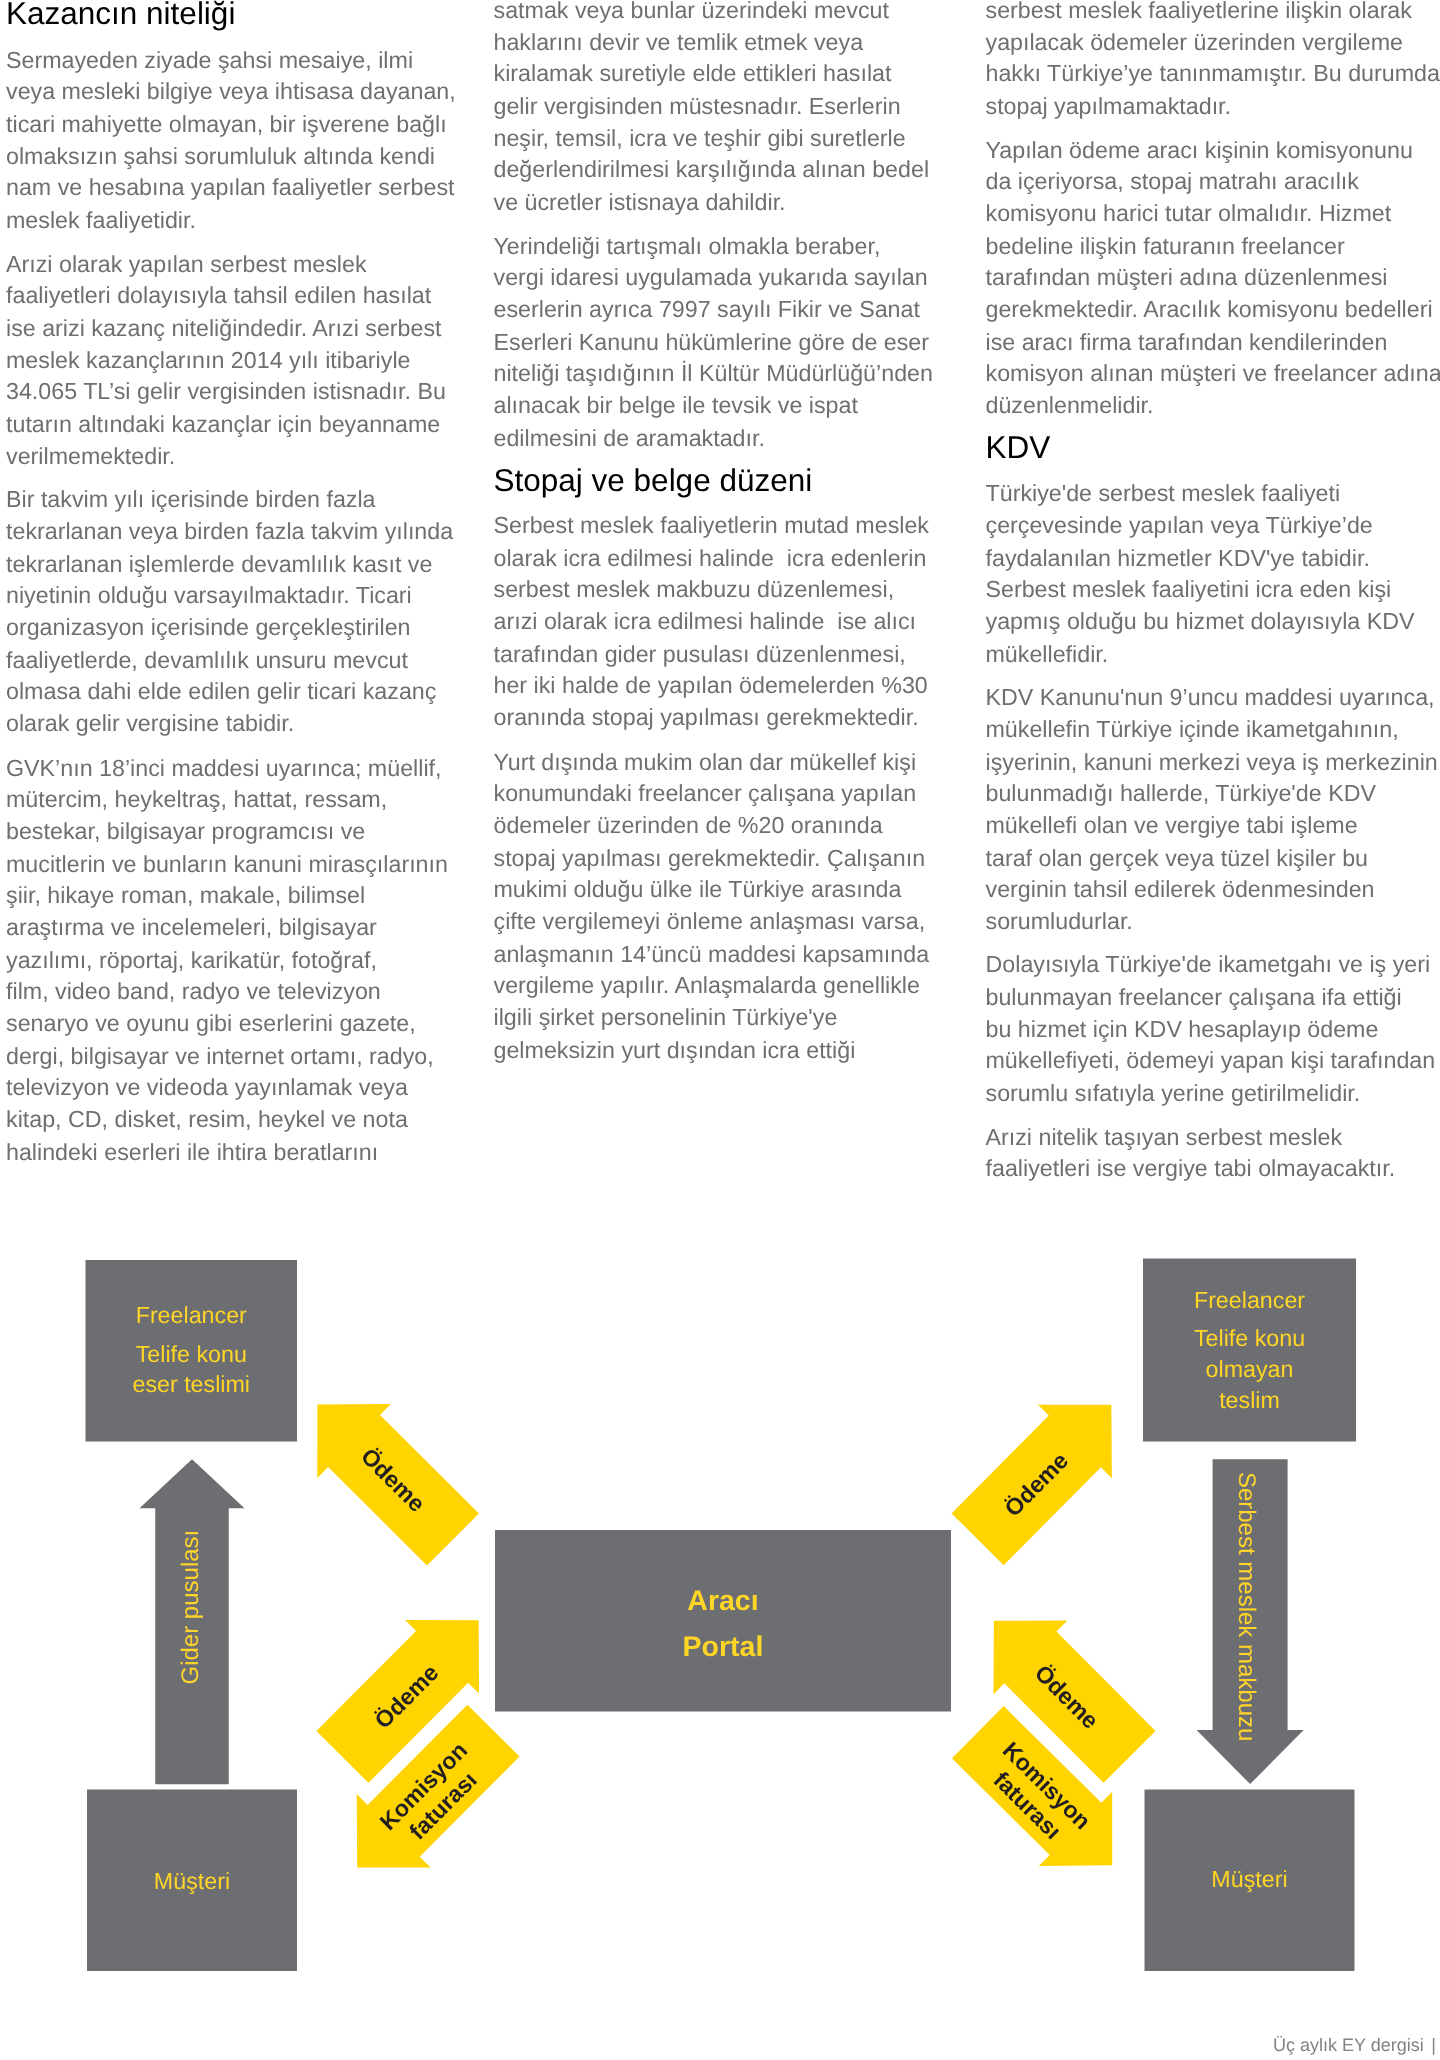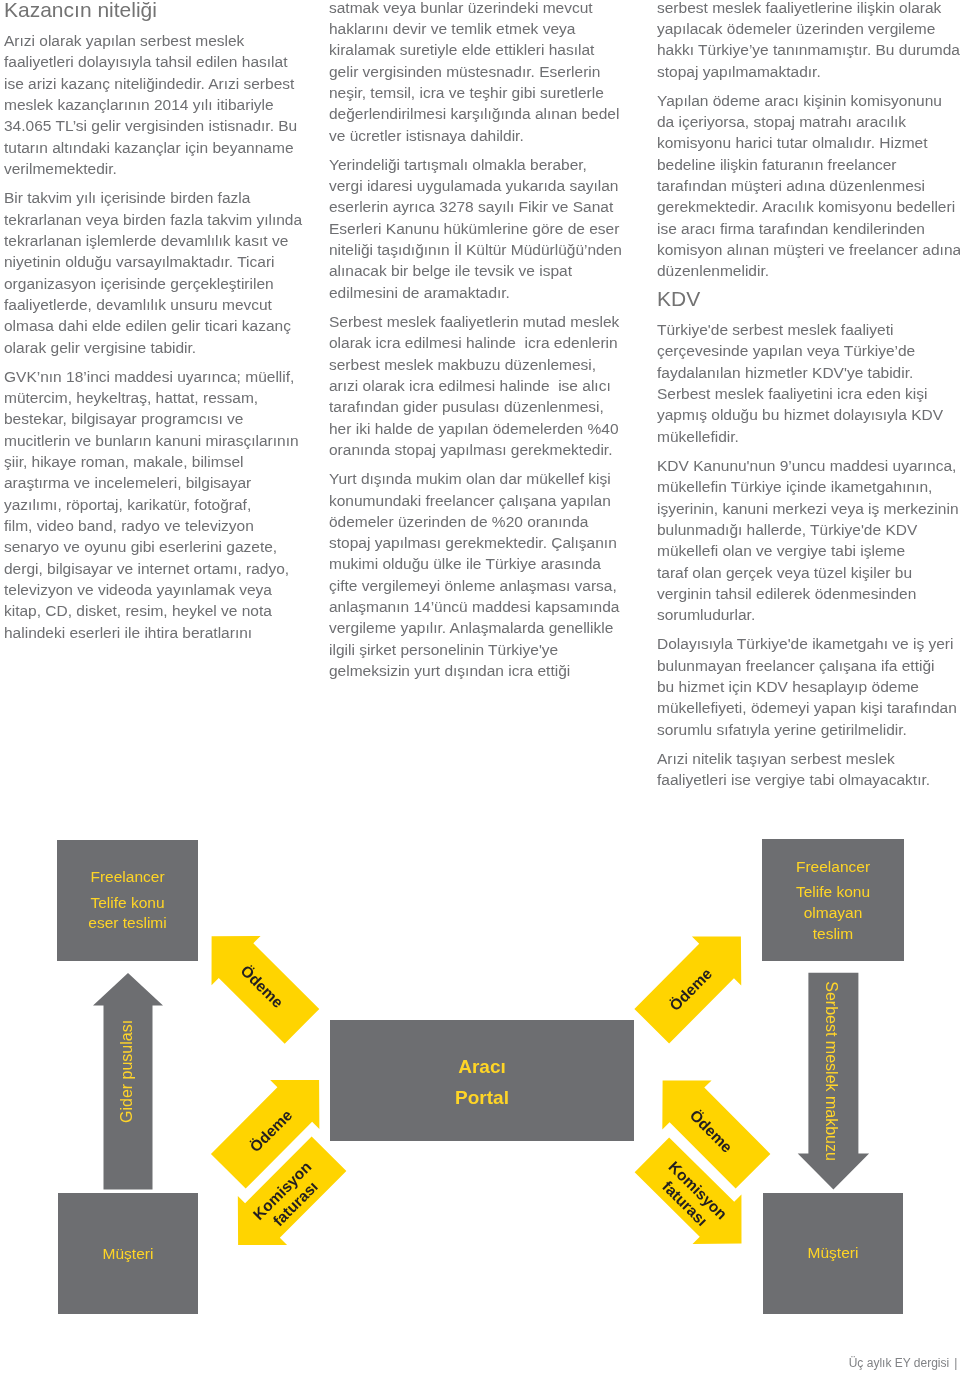--- a/index.html
+++ b/index.html
@@ -3,40 +3,46 @@
 <meta charset="utf-8">
 <style>
   html,body{margin:0;padding:0;}
   body{width:960px;height:1373px;background:#ffffff;font-family:"Liberation Sans",sans-serif;overflow:hidden;
        -webkit-font-smoothing:antialiased;}
   .page{position:relative;width:960px;height:1373px;overflow:hidden;background:#ffffff;}
   .col{position:absolute;width:330px;}
   #col1{left:4px;top:-0.6px;}
   #col2{left:329px;top:-3.4px;}
   #col3{left:657px;top:-3.4px;}
-  .hd{font-size:21px;font-weight:400;color:#737373;margin:0;padding:0;line-height:21px;white-space:pre;}
+  .hd{font-size:21px;font-weight:400;color:#000000;margin:0;padding:0;line-height:21px;white-space:pre;}
   .pp + .hd{margin-top:6.6px;}
   .hd + .pp{margin-top:9.7px;}
   .pp{font-size:15.5px;line-height:21.33px;color:#6e6f72;margin:0;padding:0;white-space:pre;}
   .pp + .pp{margin-top:7.9px;}
   .footer{position:absolute;left:0;top:1356px;width:958px;text-align:right;font-size:12px;color:#808285;line-height:14px;margin-left:24px;}
   .footer .sep{padding:0 0 0 5px;}
   .footer .pageno{padding-left:18px;}
   svg.diagram{position:absolute;left:0;top:0;width:960px;height:1373px;}
   .boxlabel{font-family:"Liberation Sans",sans-serif;font-size:15.5px;fill:#ffd526;text-anchor:middle;}
   .boxlabel.bold{font-weight:bold;font-size:19px;}
   .arrowlabel{font-family:"Liberation Sans",sans-serif;font-size:16px;fill:#ffd42a;text-anchor:middle;}
   .arrowlabel.dark{fill:#231f20;font-weight:bold;font-size:15.5px;}
 </style>
 </head>
 <body>
 
 <div class="page">
   <div class="col" id="col1">
       <h2 class="hd">Kazancın niteliği</h2>
+      <p class="pp">Sermayeden ziyade şahsi mesaiye, ilmi
+veya mesleki bilgiye veya ihtisasa dayanan,
+ticari mahiyette olmayan, bir işverene bağlı
+olmaksızın şahsi sorumluluk altında kendi
+nam ve hesabına yapılan faaliyetler serbest
+meslek faaliyetidir.</p>
       <p class="pp">Arızi olarak yapılan serbest meslek
 faaliyetleri dolayısıyla tahsil edilen hasılat
 ise arizi kazanç niteliğindedir. Arızi serbest
 meslek kazançlarının 2014 yılı itibariyle
 34.065 TL’si gelir vergisinden istisnadır. Bu
 tutarın altındaki kazançlar için beyanname
 verilmemektedir.</p>
       <p class="pp">Bir takvim yılı içerisinde birden fazla
 tekrarlanan veya birden fazla takvim yılında
 tekrarlanan işlemlerde devamlılık kasıt ve
@@ -62,31 +68,32 @@
   <div class="col" id="col2">
       <p class="pp">satmak veya bunlar üzerindeki mevcut
 haklarını devir ve temlik etmek veya
 kiralamak suretiyle elde ettikleri hasılat
 gelir vergisinden müstesnadır. Eserlerin
 neşir, temsil, icra ve teşhir gibi suretlerle
 değerlendirilmesi karşılığında alınan bedel
 ve ücretler istisnaya dahildir.</p>
       <p class="pp">Yerindeliği tartışmalı olmakla beraber,
 vergi idaresi uygulamada yukarıda sayılan
-eserlerin ayrıca 3278 sayılı Fikir ve Sanat
+eserlerin ayrıca 7997 sayılı Fikir ve Sanat
 Eserleri Kanunu hükümlerine göre de eser
 niteliği taşıdığının İl Kültür Müdürlüğü’nden
 alınacak bir belge ile tevsik ve ispat
 edilmesini de aramaktadır.</p>
+      <h2 class="hd">Stopaj ve belge düzeni</h2>
       <p class="pp">Serbest meslek faaliyetlerin mutad meslek
 olarak icra edilmesi halinde  icra edenlerin
 serbest meslek makbuzu düzenlemesi,
 arızi olarak icra edilmesi halinde  ise alıcı
 tarafından gider pusulası düzenlenmesi,
-her iki halde de yapılan ödemelerden %40
+her iki halde de yapılan ödemelerden %30
 oranında stopaj yapılması gerekmektedir.</p>
       <p class="pp">Yurt dışında mukim olan dar mükellef kişi
 konumundaki freelancer çalışana yapılan
 ödemeler üzerinden de %20 oranında
 stopaj yapılması gerekmektedir. Çalışanın
 mukimi olduğu ülke ile Türkiye arasında
 çifte vergilemeyi önleme anlaşması varsa,
 anlaşmanın 14’üncü maddesi kapsamında
 vergileme yapılır. Anlaşmalarda genellikle
 ilgili şirket personelinin Türkiye'ye

